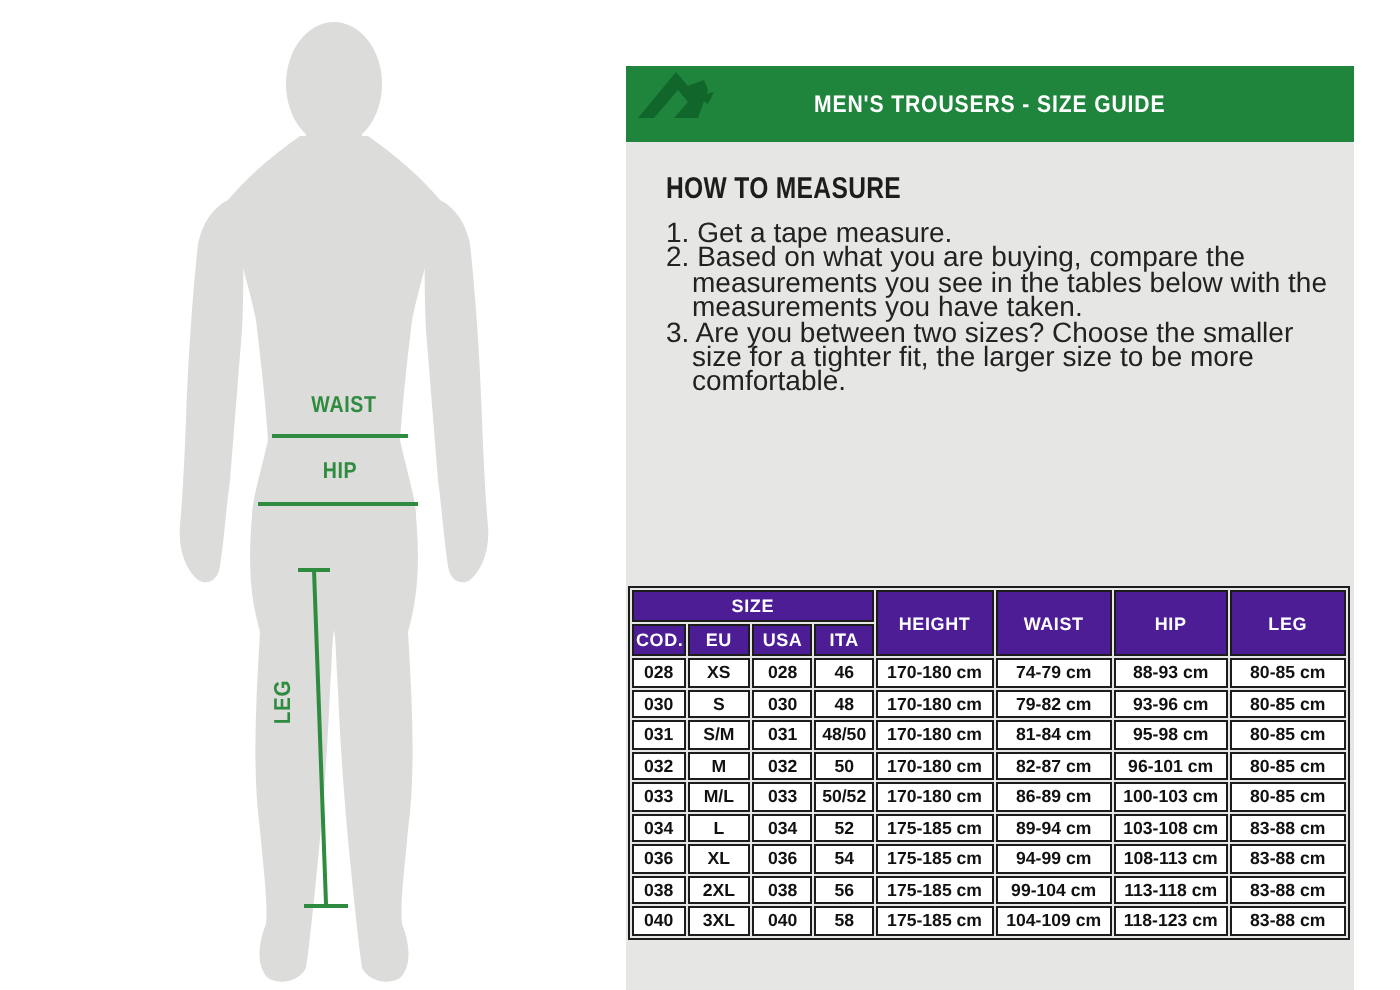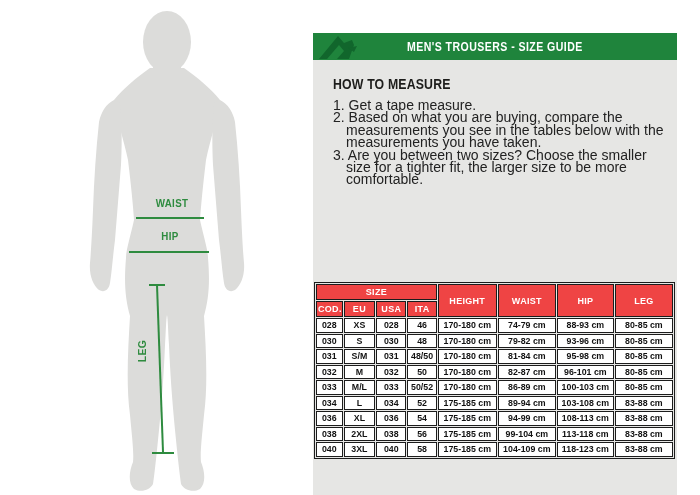--- a/index.html
+++ b/index.html
@@ -17,21 +17,21 @@
     position:absolute;color:#2e8b3f;font-weight:bold;font-size:11.5px;
     letter-spacing:.4px;text-align:center;transform:scaleX(.85);
   }
   #waist-label{left:140px;top:197px;width:64px;}
   #hip-label{left:142px;top:230px;width:56px;}
   #leg-label{left:120px;top:345px;width:44px;transform:rotate(-90deg) scaleX(.9);transform-origin:center;}
 
   
   .guide{position:absolute;left:313px;top:33px;width:364px;}
   .guide-header{
-    position:relative;height:27px;background:#1f843c;
+    position:relative;height:38px;background:#1f843c;
     display:flex;align-items:center;justify-content:center;
   }
   .guide-title{
     color:#ffffff;font-weight:bold;font-size:12px;letter-spacing:.5px;
     transform:scaleX(.88);white-space:nowrap;
   }
   #logo-svg{position:absolute;left:5px;top:1px;width:40px;height:25px;}
 
   .guide-body{
     position:relative;background:#e6e6e4;height:492px;
@@ -50,21 +50,21 @@
   
   .size-table{
     position:absolute;left:1px;top:222px;width:361px;
     border-collapse:separate;border-spacing:1.5px;table-layout:fixed;
     border:1px solid #1c1c1c;
   }
   .size-table th,.size-table td{
     border:1px solid #1c1c1c;text-align:center;vertical-align:middle;
     font-weight:bold;overflow:hidden;white-space:nowrap;
   }
-  .size-table th{background:#ef4444;color:#ffffff;font-size:9px;height:12px;letter-spacing:.3px;}
+  .size-table th{background:#4c1d95;color:#ffffff;font-size:9px;height:12px;letter-spacing:.3px;}
   .size-table td{background:#ffffff;color:#111;font-size:8.8px;height:10.5px;}
 </style>
 </head>
 <body>
 
 <div class="stage">
 
   <svg id="silhouette-svg" viewBox="0 0 700 495" xmlns="http://www.w3.org/2000/svg">
     <g fill="#dcdcda" stroke="none">
 

